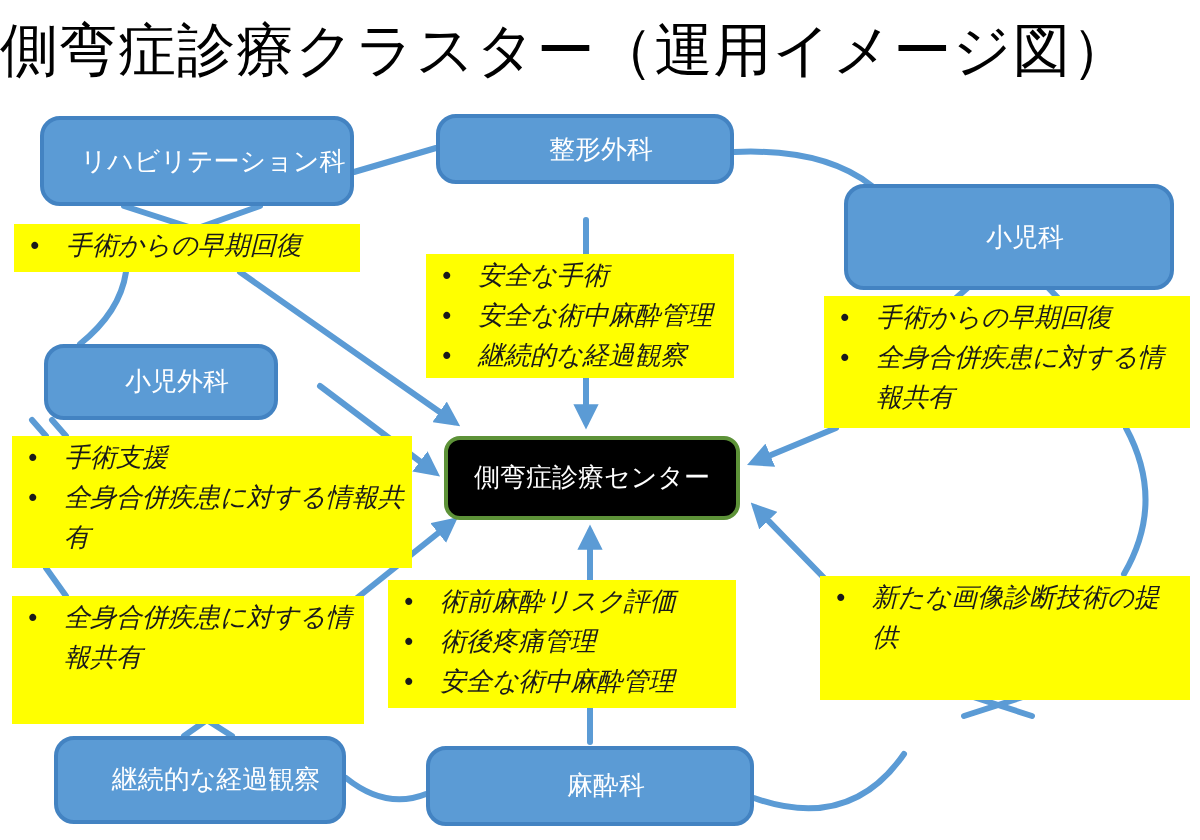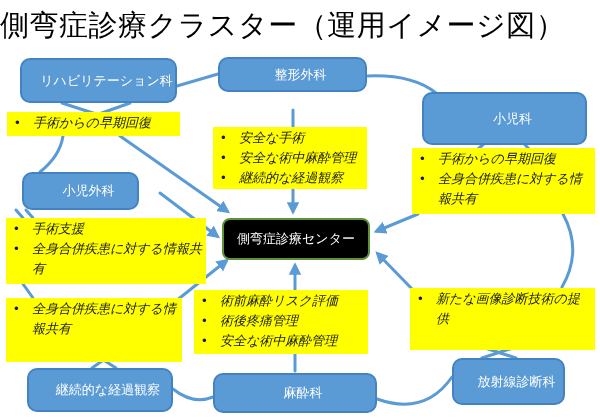--- a/index.html
+++ b/index.html
@@ -92,23 +92,20 @@
   </div>
   <div class="box dept" style="left:22px;top:172px;width:117px;height:38px">
     <span>小児外科</span>
   </div>
   <div class="box dept" style="left:27px;top:368px;width:146px;height:44px">
     <span>継続的な経過観察</span>
   </div>
   <div class="box dept" style="left:213px;top:373px;width:164px;height:40px">
     <span>麻酔科</span>
   </div>
-  <div class="box dept" style="left:452px;top:358px;width:113px;height:47px">
-    <span>放射線診断科</span>
-  </div>
 
   <div class="box center-box" style="left:222px;top:218px;width:148px;height:42px">
     <span>側弯症診療センター</span>
   </div>
 
   <div class="note" style="left:7px;top:112px;width:173px;min-height:24px">
     <ul>
       <li>手術からの早期回復</li>
     </ul>
   </div>

